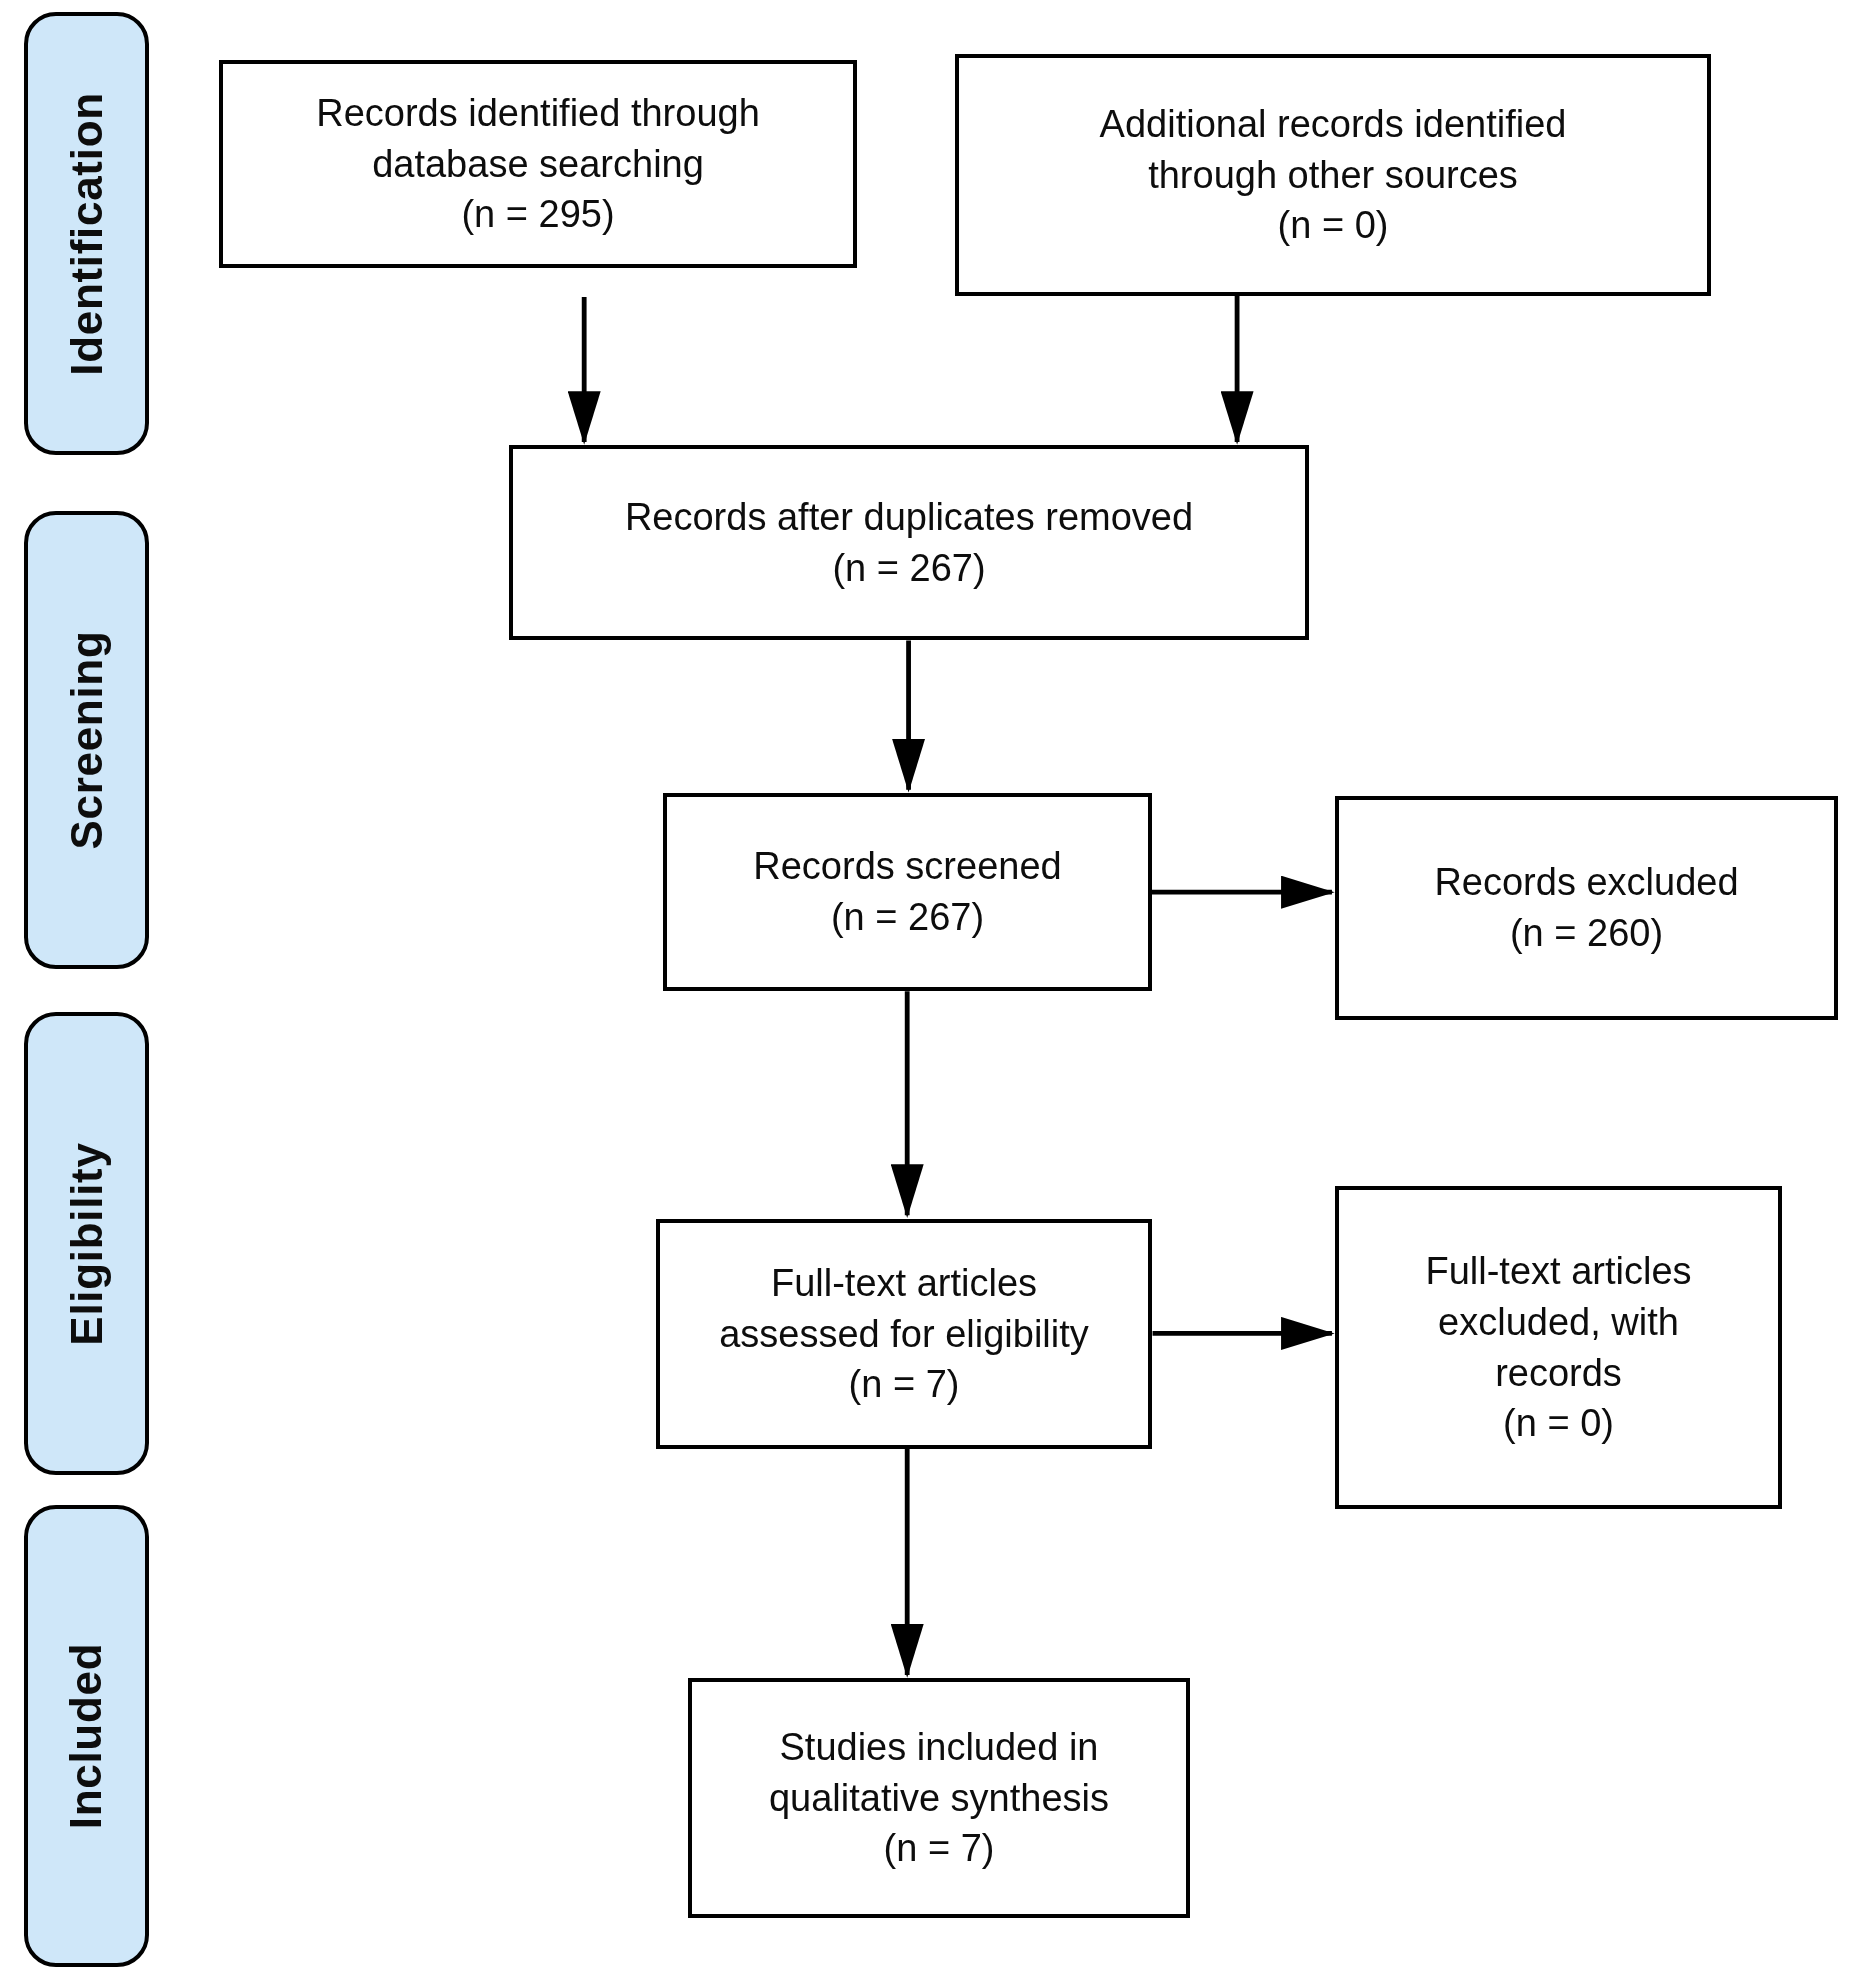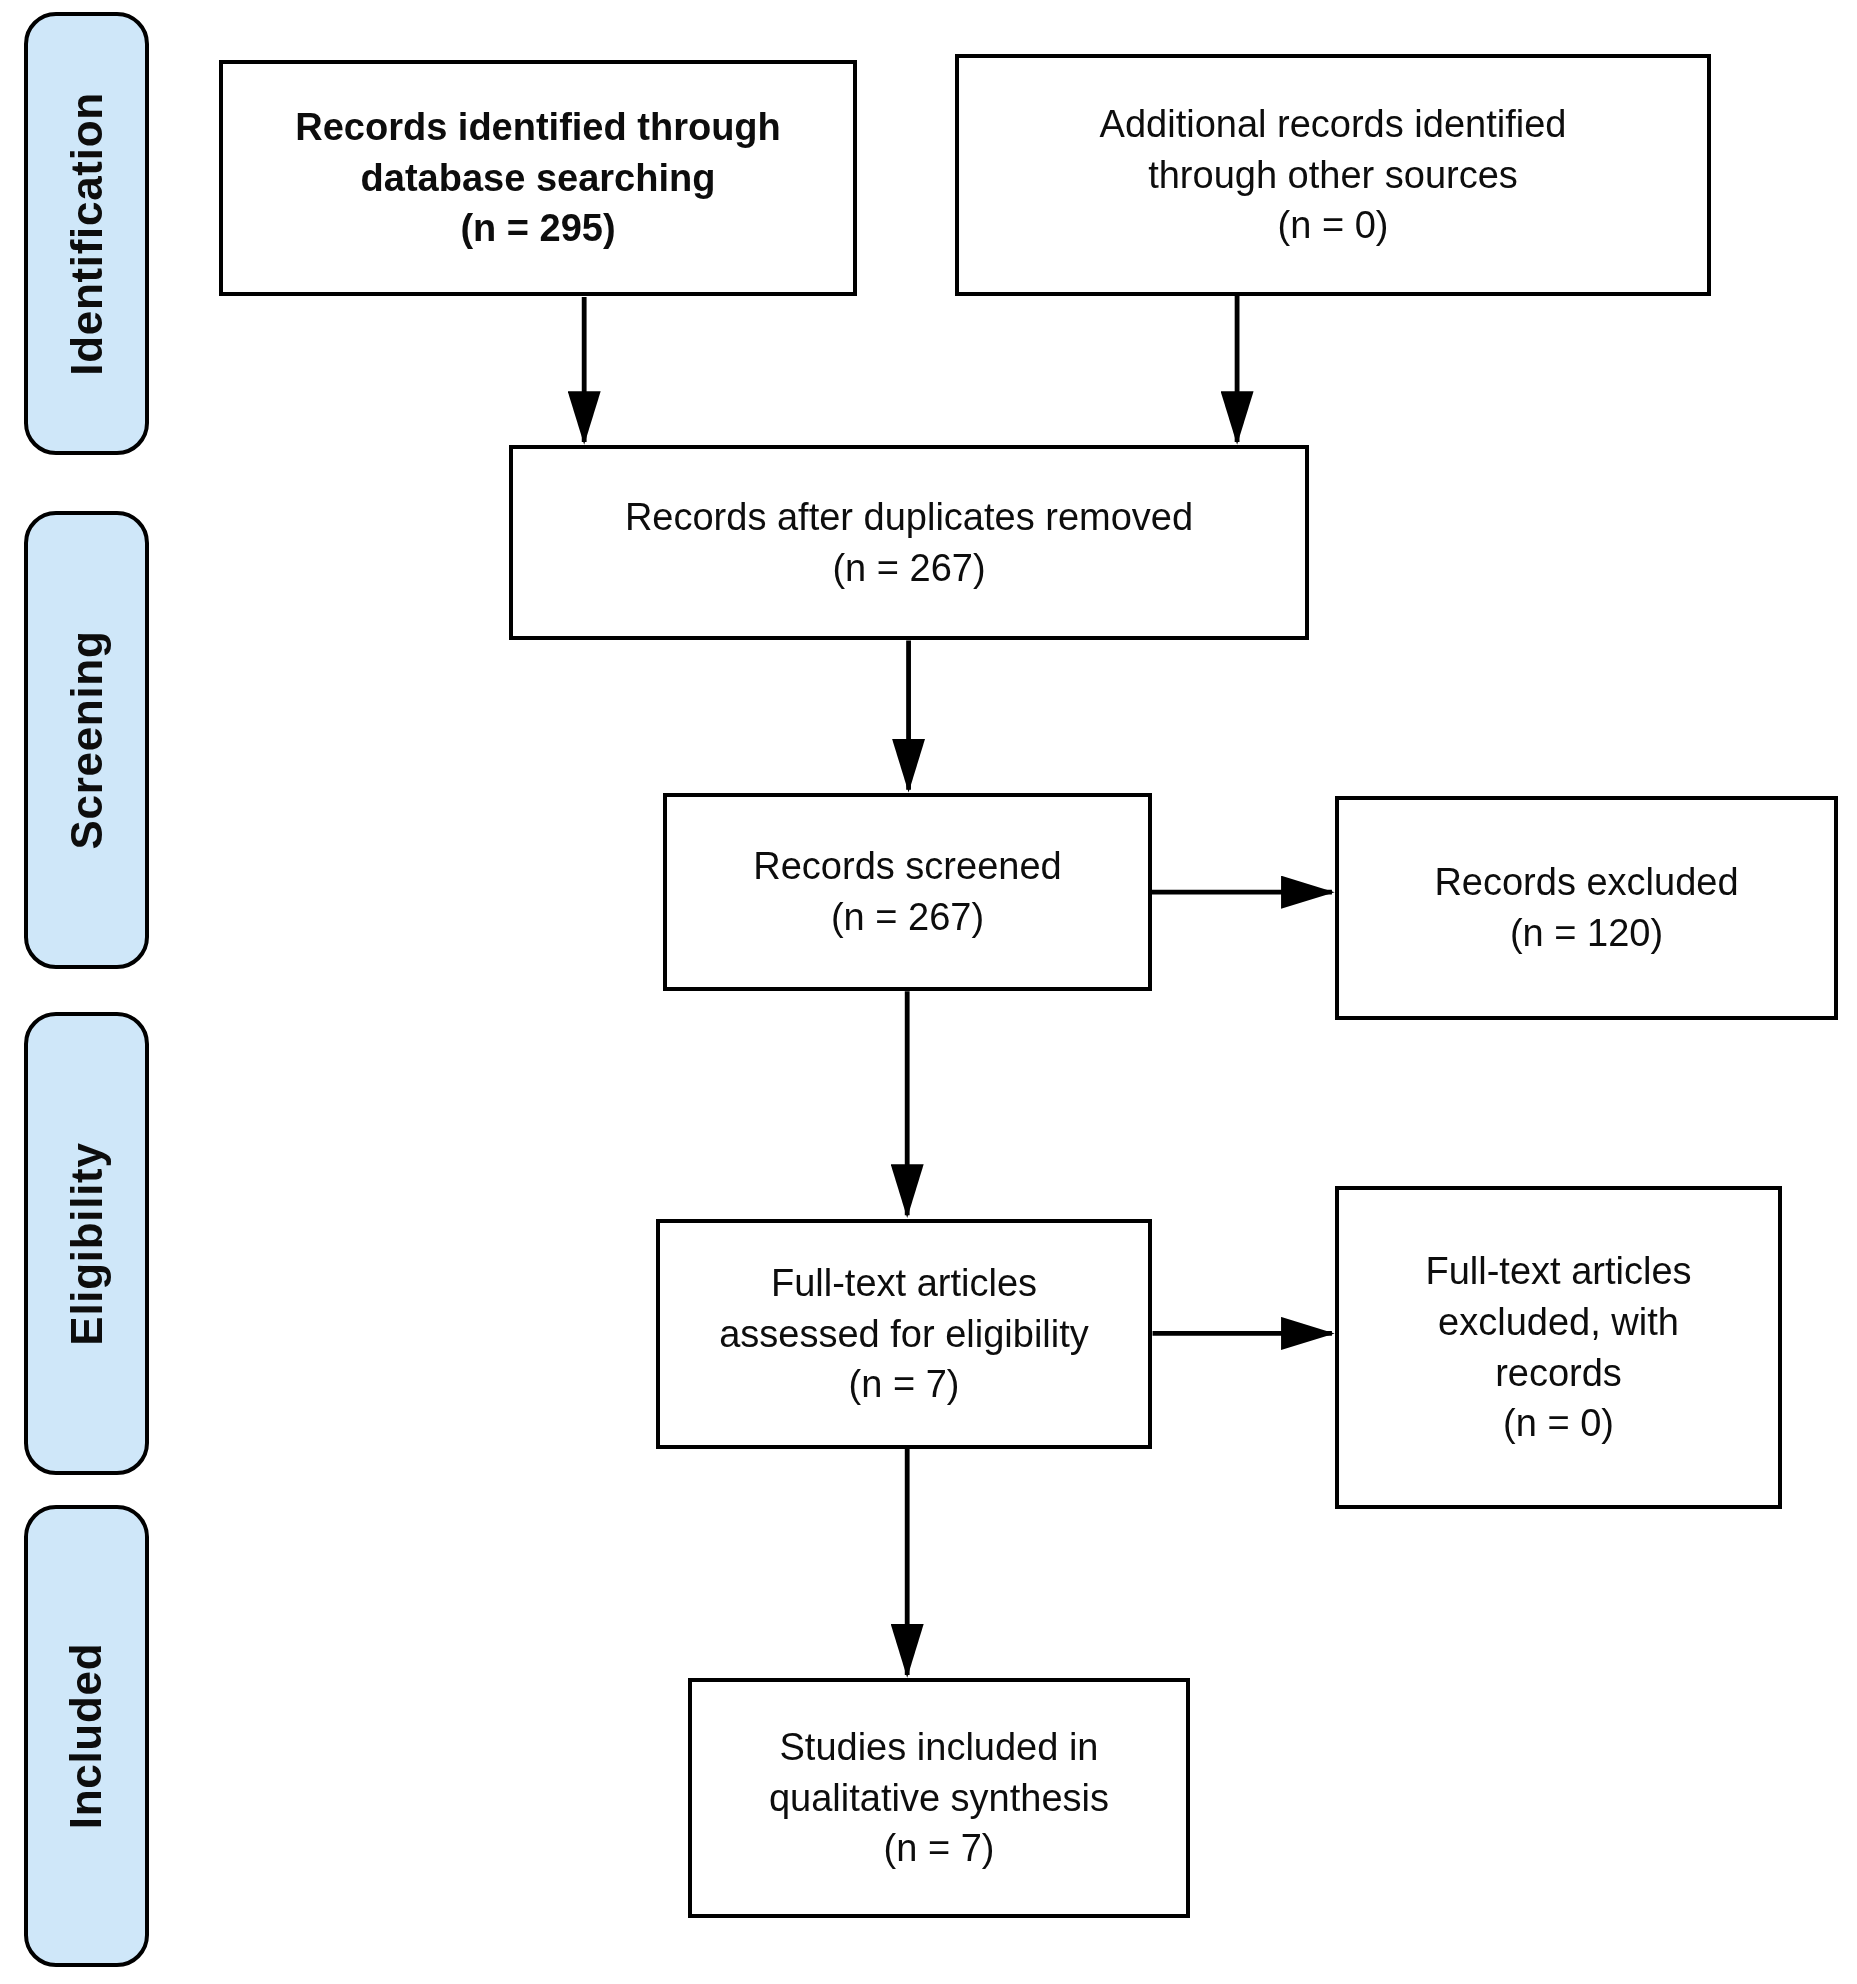--- a/index.html
+++ b/index.html
@@ -75,21 +75,21 @@
   <div class="stage" style="top:511px;height:458px;">
     <span class="stage-label">Screening</span>
   </div>
   <div class="stage" style="top:1012px;height:463px;">
     <span class="stage-label">Eligibility</span>
   </div>
   <div class="stage" style="top:1505px;height:462px;">
     <span class="stage-label">Included</span>
   </div>
 
-  <div class="fbox" style="left:219px;top:60px;width:638px;height:236px;font-weight:bold;">
+  <div class="fbox" style="left:219px;top:60px;width:638px;height:208px;">
     <div class="line">Records identified through</div>
     <div class="line">database searching</div>
     <div class="line">(n = 295)</div>
   </div>
 
   <div class="fbox" style="left:955px;top:54px;width:756px;height:242px;">
     <div class="line">Additional records identified</div>
     <div class="line">through other sources</div>
     <div class="line">(n = 0)</div>
   </div>
@@ -99,21 +99,21 @@
     <div class="line">(n = 267)</div>
   </div>
 
   <div class="fbox" style="left:663px;top:793px;width:489px;height:198px;">
     <div class="line">Records screened</div>
     <div class="line">(n = 267)</div>
   </div>
 
   <div class="fbox" style="left:1335px;top:796px;width:503px;height:224px;">
     <div class="line">Records excluded</div>
-    <div class="line">(n = 120)</div>
+    <div class="line">(n = 260)</div>
   </div>
 
   <div class="fbox" style="left:656px;top:1219px;width:496px;height:230px;">
     <div class="line">Full-text articles</div>
     <div class="line">assessed for eligibility</div>
     <div class="line">(n = 7)</div>
   </div>
 
   <div class="fbox" style="left:1335px;top:1186px;width:447px;height:323px;">
     <div class="line">Full-text articles</div>

